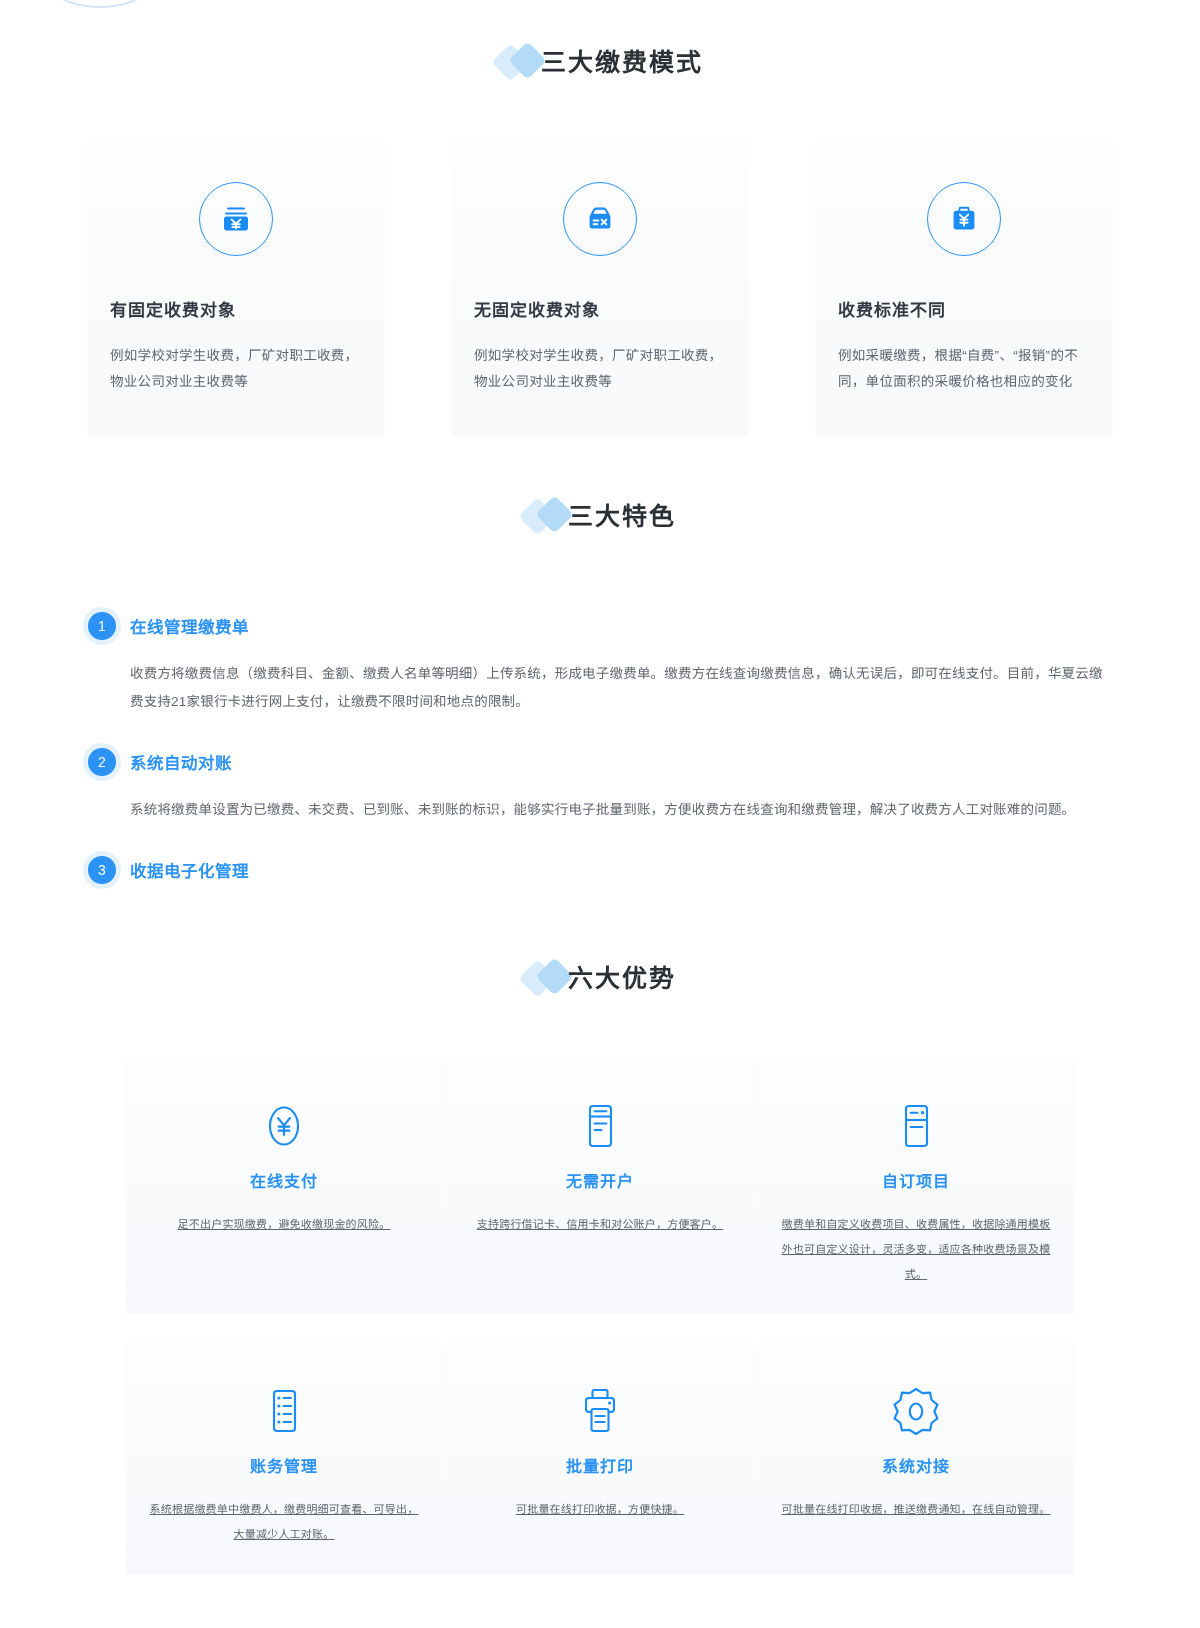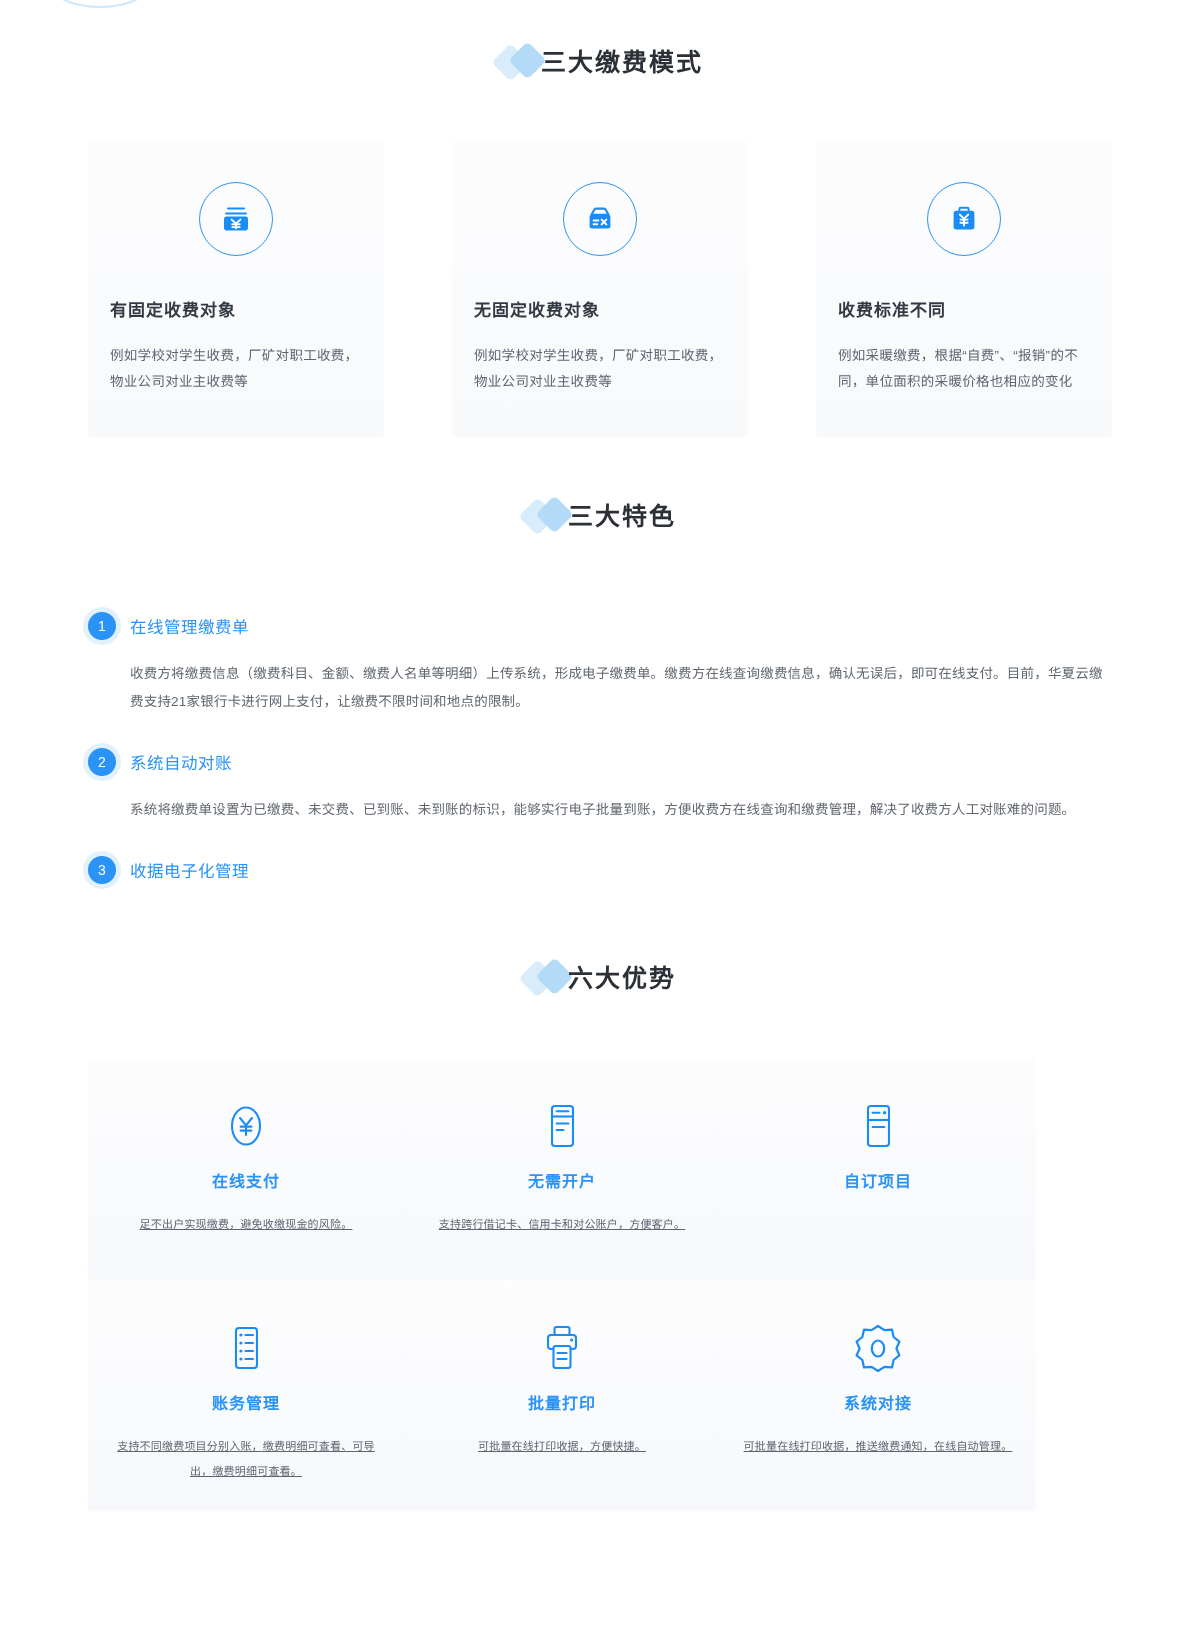--- a/index.html
+++ b/index.html
@@ -139,40 +139,41 @@
     justify-content: center;
     border-radius: 50%;
     background: #2a93f5;
     color: #ffffff;
     font-size: 14px;
     font-weight: 400;
     box-shadow: 0 0 0 5px #e3f1fd;
   }
   .feature-head h4 {
     font-size: 16.5px;
-    font-weight: 400;
+    font-weight: 700;
     color: #2a93f5;
     letter-spacing: .5px;
   }
   .feature p {
     margin: 20px 0 0 50px;
     font-size: 13.5px;
     line-height: 28px;
     color: #60666f;
     letter-spacing: .2px;
     max-width: 985px;
   }
 
   
   .adv-grid {
     display: flex;
     flex-wrap: wrap;
-    justify-content: flex-start;
+    justify-content: center;
     width: 1024px;
     margin: 52px auto 0;
+    row-gap: 30px;
   }
   .adv-card {
     width: 316px;
     min-height: 222px;
     background: linear-gradient(180deg, #fdfdfe 0%, #f6f8fb 100%);
     border-radius: 3px;
     padding: 40px 20px 26px;
     text-align: center;
     box-shadow: 0 1px 2px rgba(20,40,80,0.035);
   }
@@ -362,20 +363,21 @@
           <rect x="10" y="6" width="21" height="40" rx="3" fill="none" stroke="#1a8cf5" stroke-width="2.1"></rect>
           <path d="M10 20 H31" stroke="#1a8cf5" stroke-width="2.1"></path>
           <g stroke="#1a8cf5" stroke-width="2.1" stroke-linecap="round">
             <path d="M14.6 12.8 H21.5"></path>
             <path d="M14.6 27 H26.4"></path>
           </g>
           <circle cx="26.6" cy="12.8" r="1.7" fill="#1a8cf5"></circle>
         </svg>
       </div>
       <h3>自订项目</h3>
+      <p>缴费单和自定义收费项目、收费属性，收据除通用模板外也可自定义设计，灵活多变，适应各种收费场景及模式。</p>
     </div>
 
     <div class="adv-card">
       <div class="adv-icon">
         <svg width="40" height="52" viewBox="0 0 40 52">
           <rect x="10" y="6" width="21" height="40" rx="3" fill="none" stroke="#1a8cf5" stroke-width="2.1"></rect>
           <g stroke="#1a8cf5" stroke-width="2.1" stroke-linecap="round">
             <path d="M19.5 13 H27"></path>
             <path d="M19.5 21 H27"></path>
             <path d="M19.5 29 H27"></path>
@@ -383,21 +385,21 @@
           </g>
           <g fill="#1a8cf5">
             <circle cx="14.9" cy="13" r="1.6"></circle>
             <circle cx="14.9" cy="21" r="1.6"></circle>
             <circle cx="14.9" cy="29" r="1.6"></circle>
             <circle cx="14.9" cy="37" r="1.6"></circle>
           </g>
         </svg>
       </div>
       <h3>账务管理</h3>
-      <p>支持不同缴费项目分别入账，缴费明细可查看、可导出，缴费明细可查看。</p>
+      <p>系统根据缴费单中缴费人，缴费明细可查看、可导出，大量减少人工对账。</p>
     </div>
 
     <div class="adv-card">
       <div class="adv-icon">
         <svg width="46" height="52" viewBox="0 0 46 52">
           <rect x="15.5" y="5" width="15" height="8" rx="1.8" fill="none" stroke="#1a8cf5" stroke-width="2.1"></rect>
           <rect x="9" y="13" width="28" height="14" rx="3" fill="none" stroke="#1a8cf5" stroke-width="2.1"></rect>
           <rect x="14.5" y="24" width="17" height="22" rx="2.2" fill="#ffffff" stroke="#1a8cf5" stroke-width="2.1"></rect>
           <g stroke="#1a8cf5" stroke-width="2.1" stroke-linecap="round">
             <path d="M18.4 31 H27.6"></path>

